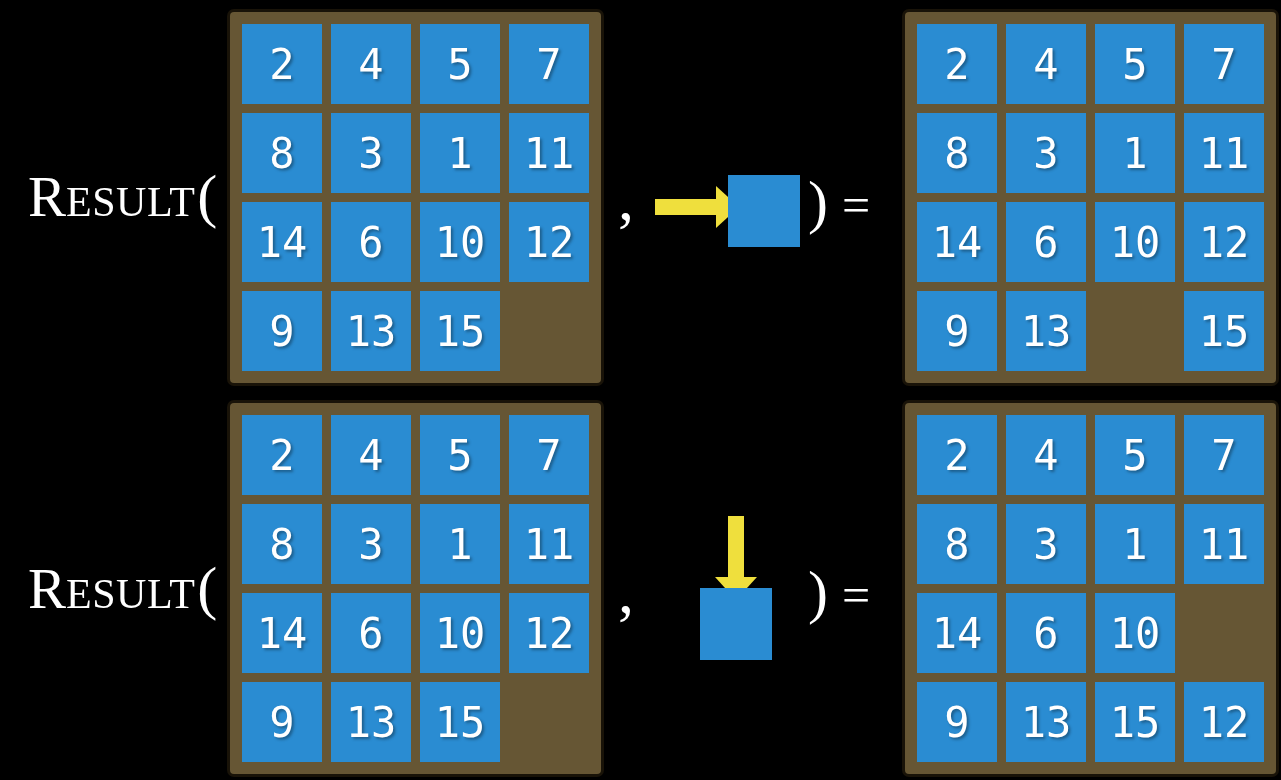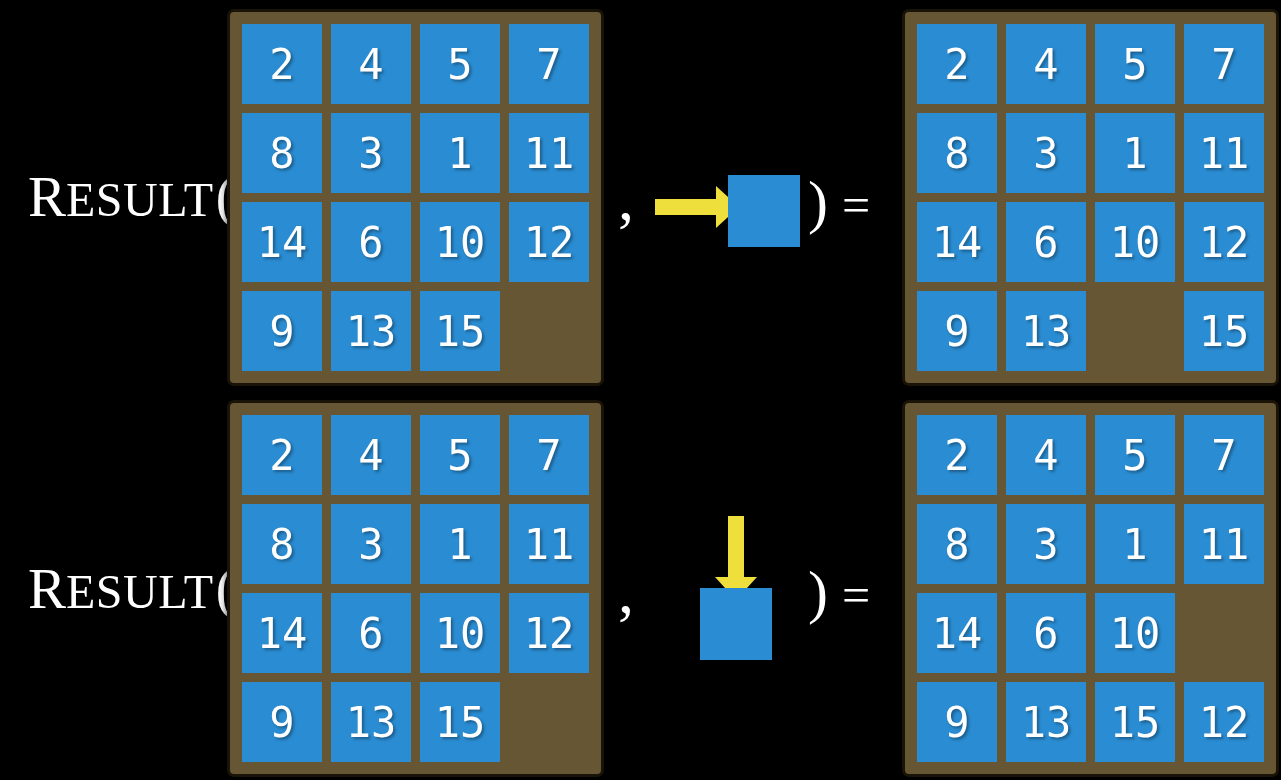--- a/index.html
+++ b/index.html
@@ -18,21 +18,21 @@
 
   
   .result-label {
     position: absolute;
     left: 28px;
     color: var(--label-text, #fff);
     line-height: 1;
     white-space: nowrap;
   }
   .fn-cap   { font-size: 57px; }
-  .fn-rest  { font-size: 48px; letter-spacing: 0.5px; }
+  .fn-rest  { font-size: 42px; letter-spacing: 0.5px; }
   .fn-open-paren { font-size: 60px; margin-left: 2px; }
 
   
   .board {
     position: absolute;
     box-sizing: border-box;
     width: 371px;
     height: 371px;
     padding: 12px;
     background: var(--board, #665634);

